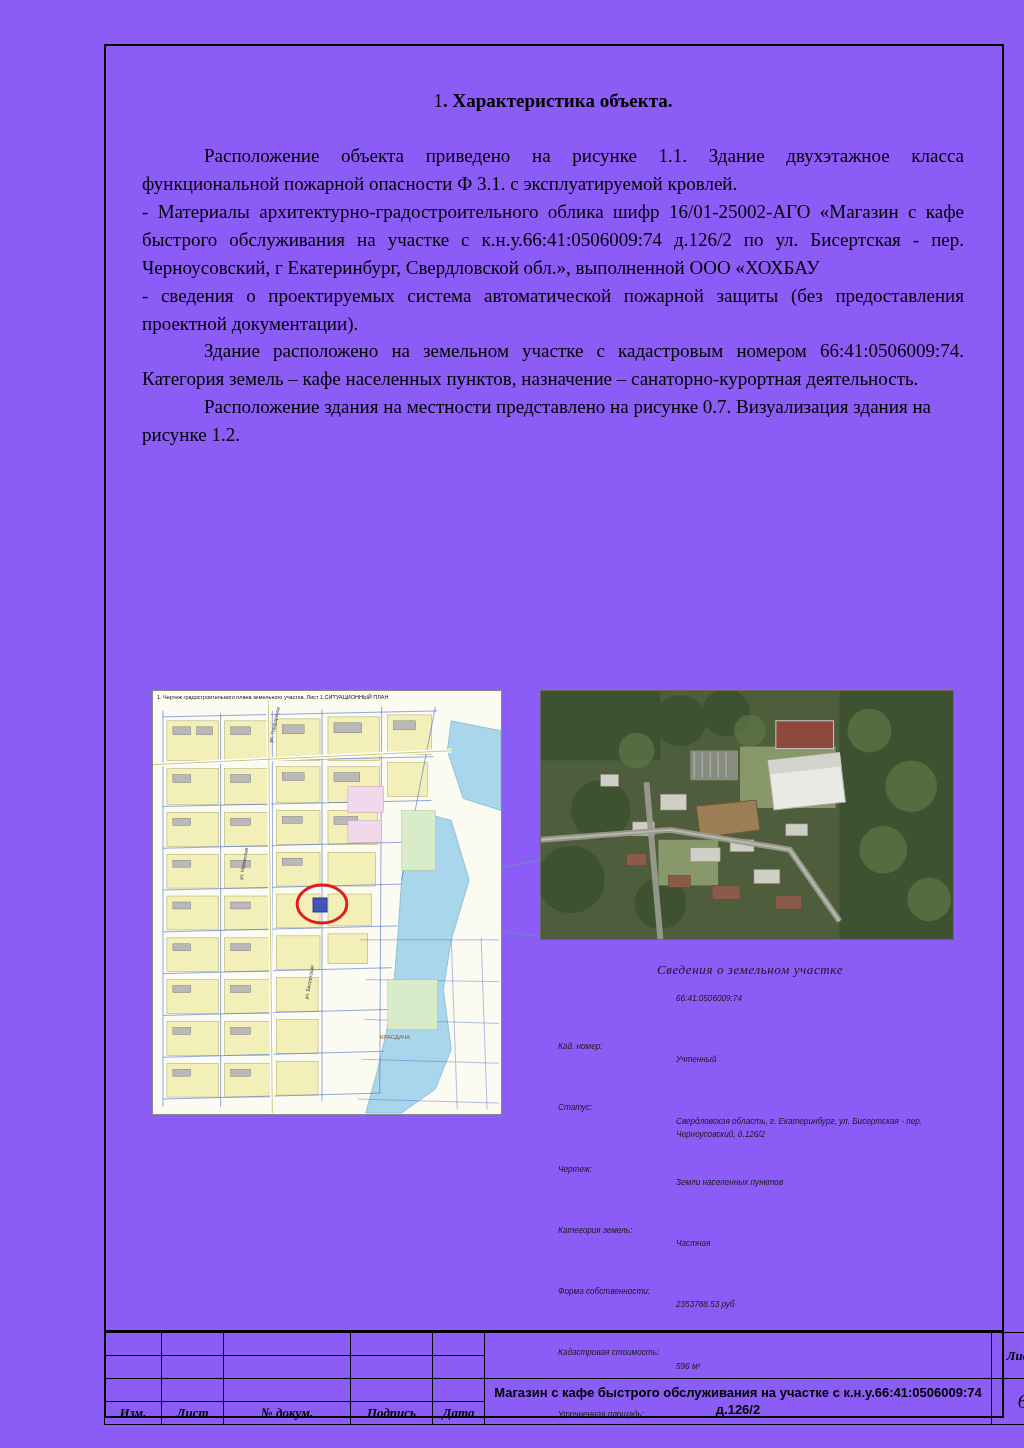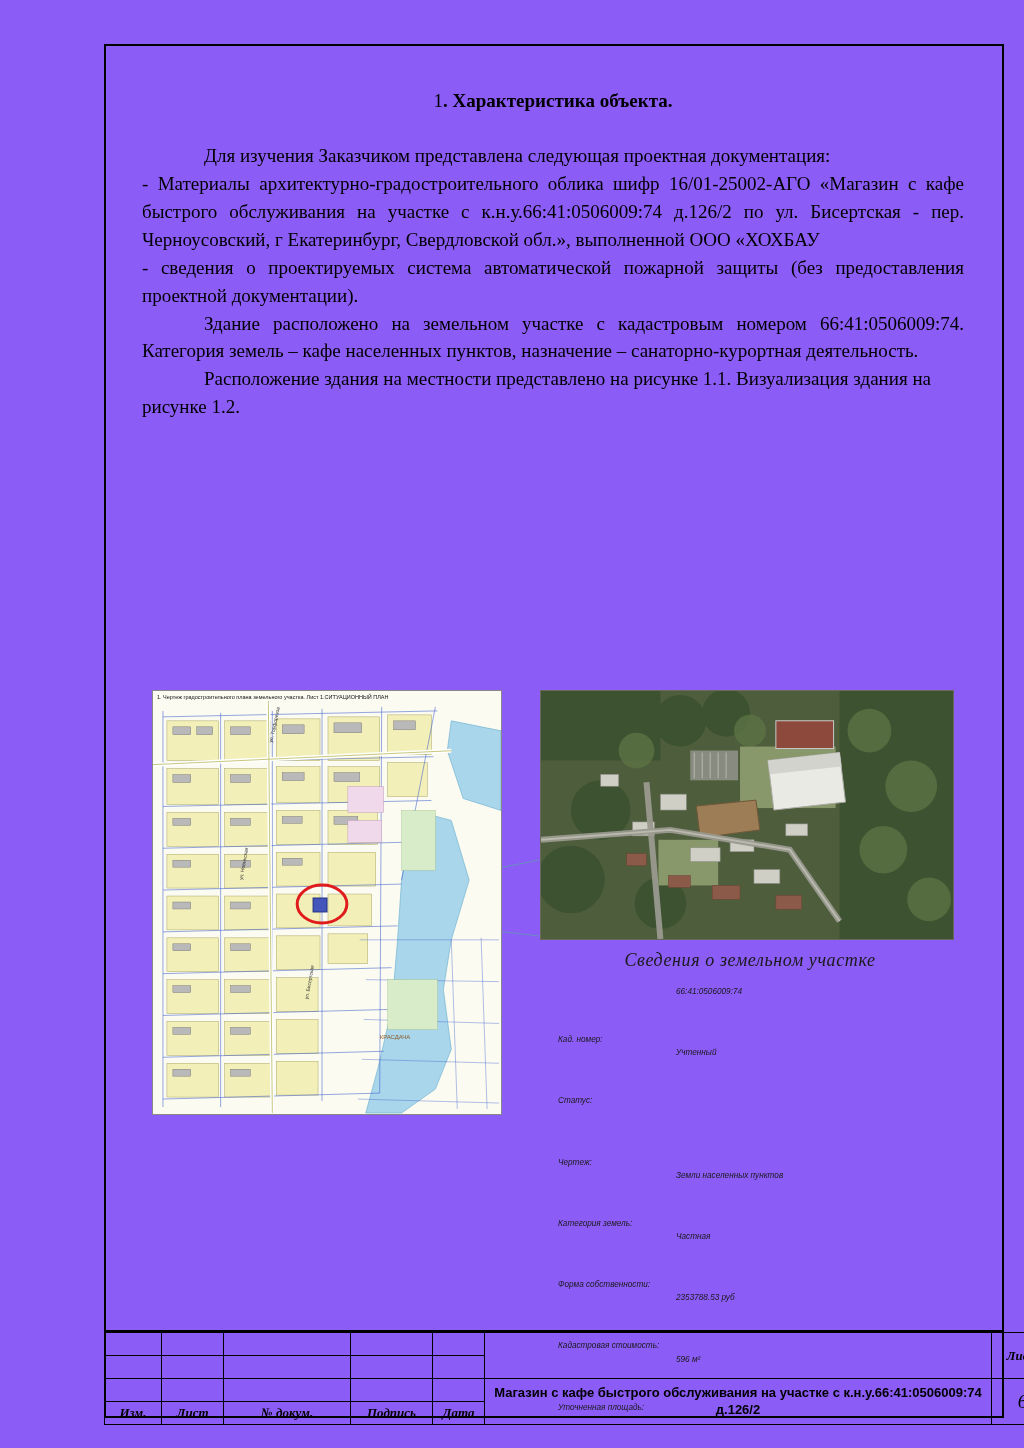--- a/index.html
+++ b/index.html
@@ -111,23 +111,23 @@
     top: 262px;
     width: 420px;
     height: 160px;
     font-family: "Liberation Sans", sans-serif;
     color: #1a1a1a;
   }
   .land-info .li-title {
     text-align: center;
     font-family: "Liberation Serif", serif;
     font-style: italic;
-    font-size: 18px;
+    font-size: 13px;
     letter-spacing: .6px;
-    margin: 0 0 14px 0;
+    margin: 12px 0 14px 0;
   }
   .li-rows {
     font-style: italic;
     font-size: 8.2px;
     line-height: 1.62;
     padding-left: 18px;
   }
   .li-row { display: flex; }
   .li-k { width: 118px; flex: none; margin-top: 48px; }
   .li-v { flex: 1; }
@@ -191,25 +191,25 @@
 <div class="page">
 
   <div class="frame"></div>
 
   <div class="content">
 
     <div class="doc-title">
       <span class="num">1</span><span class="bold">. Характеристика объекта.</span>
     </div>
 
-    <p class="par">Для изучения Заказчиком представлена следующая проектная документация:</p>
+    <p class="par">Расположение объекта приведено на рисунке 1.1. Здание двухэтажное класса функциональной пожарной опасности Ф 3.1. с эксплуатируемой кровлей.</p>
     <p class="par noind">- Материалы архитектурно-градостроительного облика шифр 16/01-25002-АГО «Магазин с кафе быстрого обслуживания на участке с к.н.у.66:41:0506009:74 д.126/2 по ул. Бисертская - пер. Черноусовский, г Екатеринбург, Свердловской обл.», выполненной ООО «ХОХБАУ</p>
     <p class="par noind">- сведения о проектируемых система автоматической пожарной защиты (без предоставления проектной документации).</p>
     <p class="par">Здание расположено на земельном участке с кадастровым номером 66:41:0506009:74. Категория земель – кафе населенных пунктов, назначение – санаторно-курортная деятельность.</p>
-    <p class="par last">Расположение здания на местности представлено на рисунке 1.1. Визуализация здания на рисунке 1.2.</p>
+    <p class="par last">Расположение здания на местности представлено на рисунке 0.7. Визуализация здания на рисунке 1.2.</p>
   </div>
 
   <div class="figures">
 
     <svg class="connector" viewBox="0 0 822 430">
       <line x1="196" y1="212" x2="397" y2="172" stroke="#6a8dc0" stroke-width="1"></line>
       <line x1="196" y1="224" x2="397" y2="248" stroke="#6a8dc0" stroke-width="1"></line>
       <line x1="196" y1="224" x2="330" y2="372" stroke="#6a8dc0" stroke-width="0.8"></line>
     </svg>
 
@@ -421,20 +421,21 @@
         <div class="li-row">
           <span class="li-k">Кад. номер:</span>
           <span class="li-v">66:41:0506009:74</span>
         </div>
         <div class="li-row">
           <span class="li-k">Статус:</span>
           <span class="li-v">Учтенный</span>
         </div>
         <div class="li-row">
           <span class="li-k">Чертеж:</span>
+          <span class="li-v">Свердловская область, г. Екатеринбург, ул. Бисертская - пер. Черноусовский, д.126/2</span>
         </div>
         <div class="li-row">
           <span class="li-k">Категория земель:</span>
           <span class="li-v">Земли населенных пунктов</span>
         </div>
         <div class="li-row">
           <span class="li-k">Форма собственности:</span>
           <span class="li-v">Частная</span>
         </div>
         <div class="li-row">

